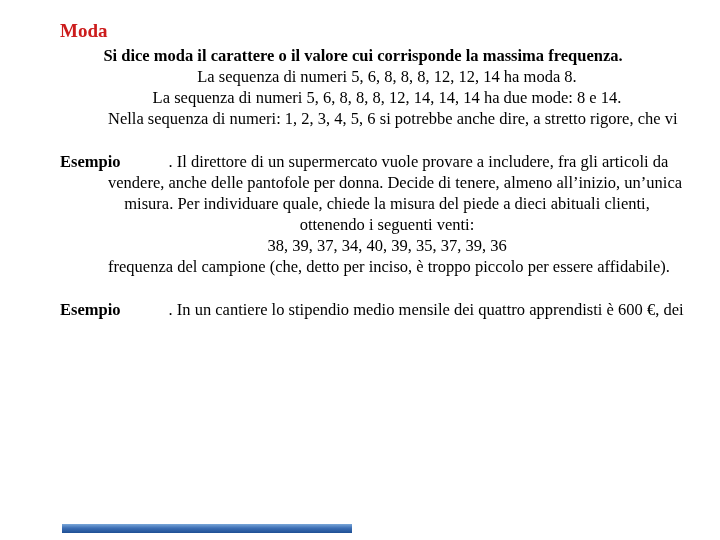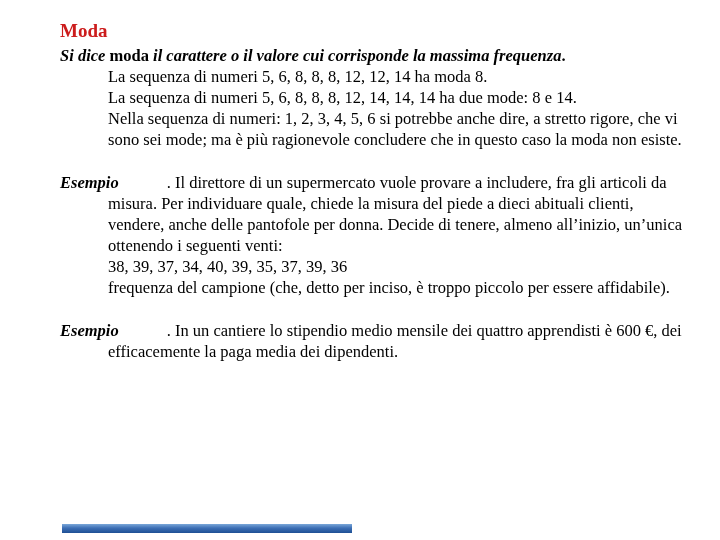--- a/index.html
+++ b/index.html
@@ -11,20 +11,21 @@
     height: 540px;
     background: #ffffff;
     overflow: hidden;
     font-family: "Liberation Serif", serif;
     color: #000000;
     position: relative;
   }
   .slide {
     position: absolute;
     inset: 0;
+    text-align: center;
   }
   .title {
     position: absolute;
     left: 60px;
     top: 20px;
     font-size: 19px;
     font-weight: bold;
     line-height: 22px;
   }
   .doc-body {
@@ -36,51 +37,49 @@
   }
   .para + .para {
     margin-top: 22px;
   }
   .line {
     line-height: 21px;
     white-space: nowrap;
   }
   .r  { font-weight: normal; font-style: normal; margin-left: 48px; }
   .b  { font-weight: bold;   font-style: normal; }
-  .bi { font-weight: bold;   font-style: italic; }
+  .bi { font-weight: bold;   }
   .deco-bar {
     position: absolute;
     left: 62px;
     top: 524px;
     width: 290px;
     height: 9px;
   }
 </style>
 </head>
 <body>
 
 <div class="slide">
   <div class="title" style="color: rgb(204, 28, 28);">Moda</div>
 
   <div class="doc-body" style="color: rgb(0, 0, 0);">
       <div class="para">
         <div class="line"><span class="bi">Si dice </span><span class="b">moda </span><span class="bi">il carattere o il valore cui corrisponde la massima frequenza</span><span class="b">.</span></div>
         <div class="line"><span class="r">La sequenza di numeri 5, 6, 8, 8, 8, 12, 12, 14 ha moda 8.</span></div>
         <div class="line"><span class="r">La sequenza di numeri 5, 6, 8, 8, 8, 12, 14, 14, 14 ha due mode: 8 e 14.</span></div>
         <div class="line"><span class="r">Nella sequenza di numeri: 1, 2, 3, 4, 5, 6 si potrebbe anche dire, a stretto rigore, che vi</span></div>
-        <div class="line"><span class="r">sono sei mode; ma è più ragionevole concludere che in questo caso la moda non esiste.</span></div>
       </div>
       <div class="para">
         <div class="line"><span class="bi">Esempio</span><span class="r">. Il direttore di un supermercato vuole provare a includere, fra gli articoli da</span></div>
+        <div class="line"><span class="r">vendere, anche delle pantofole per donna. Decide di tenere, almeno all’inizio, un’unica</span></div>
         <div class="line"><span class="r">misura. Per individuare quale, chiede la misura del piede a dieci abituali clienti,</span></div>
-        <div class="line"><span class="r">vendere, anche delle pantofole per donna. Decide di tenere, almeno all’inizio, un’unica</span></div>
         <div class="line"><span class="r">ottenendo i seguenti venti:</span></div>
         <div class="line"><span class="r">38, 39, 37, 34, 40, 39, 35, 37, 39, 36</span></div>
         <div class="line"><span class="r">frequenza del campione (che, detto per inciso, è troppo piccolo per essere affidabile).</span></div>
       </div>
       <div class="para">
         <div class="line"><span class="bi">Esempio</span><span class="r">. In un cantiere lo stipendio medio mensile dei quattro apprendisti è 600 €, dei</span></div>
-        <div class="line"><span class="r">efficacemente la paga media dei dipendenti.</span></div>
       </div>
     </div>
 
   <div class="deco-bar" style="background: linear-gradient(rgb(122, 167, 217), rgb(61, 111, 181) 45%, rgb(30, 79, 148));"></div>
 </div>
 
 </body></html>

